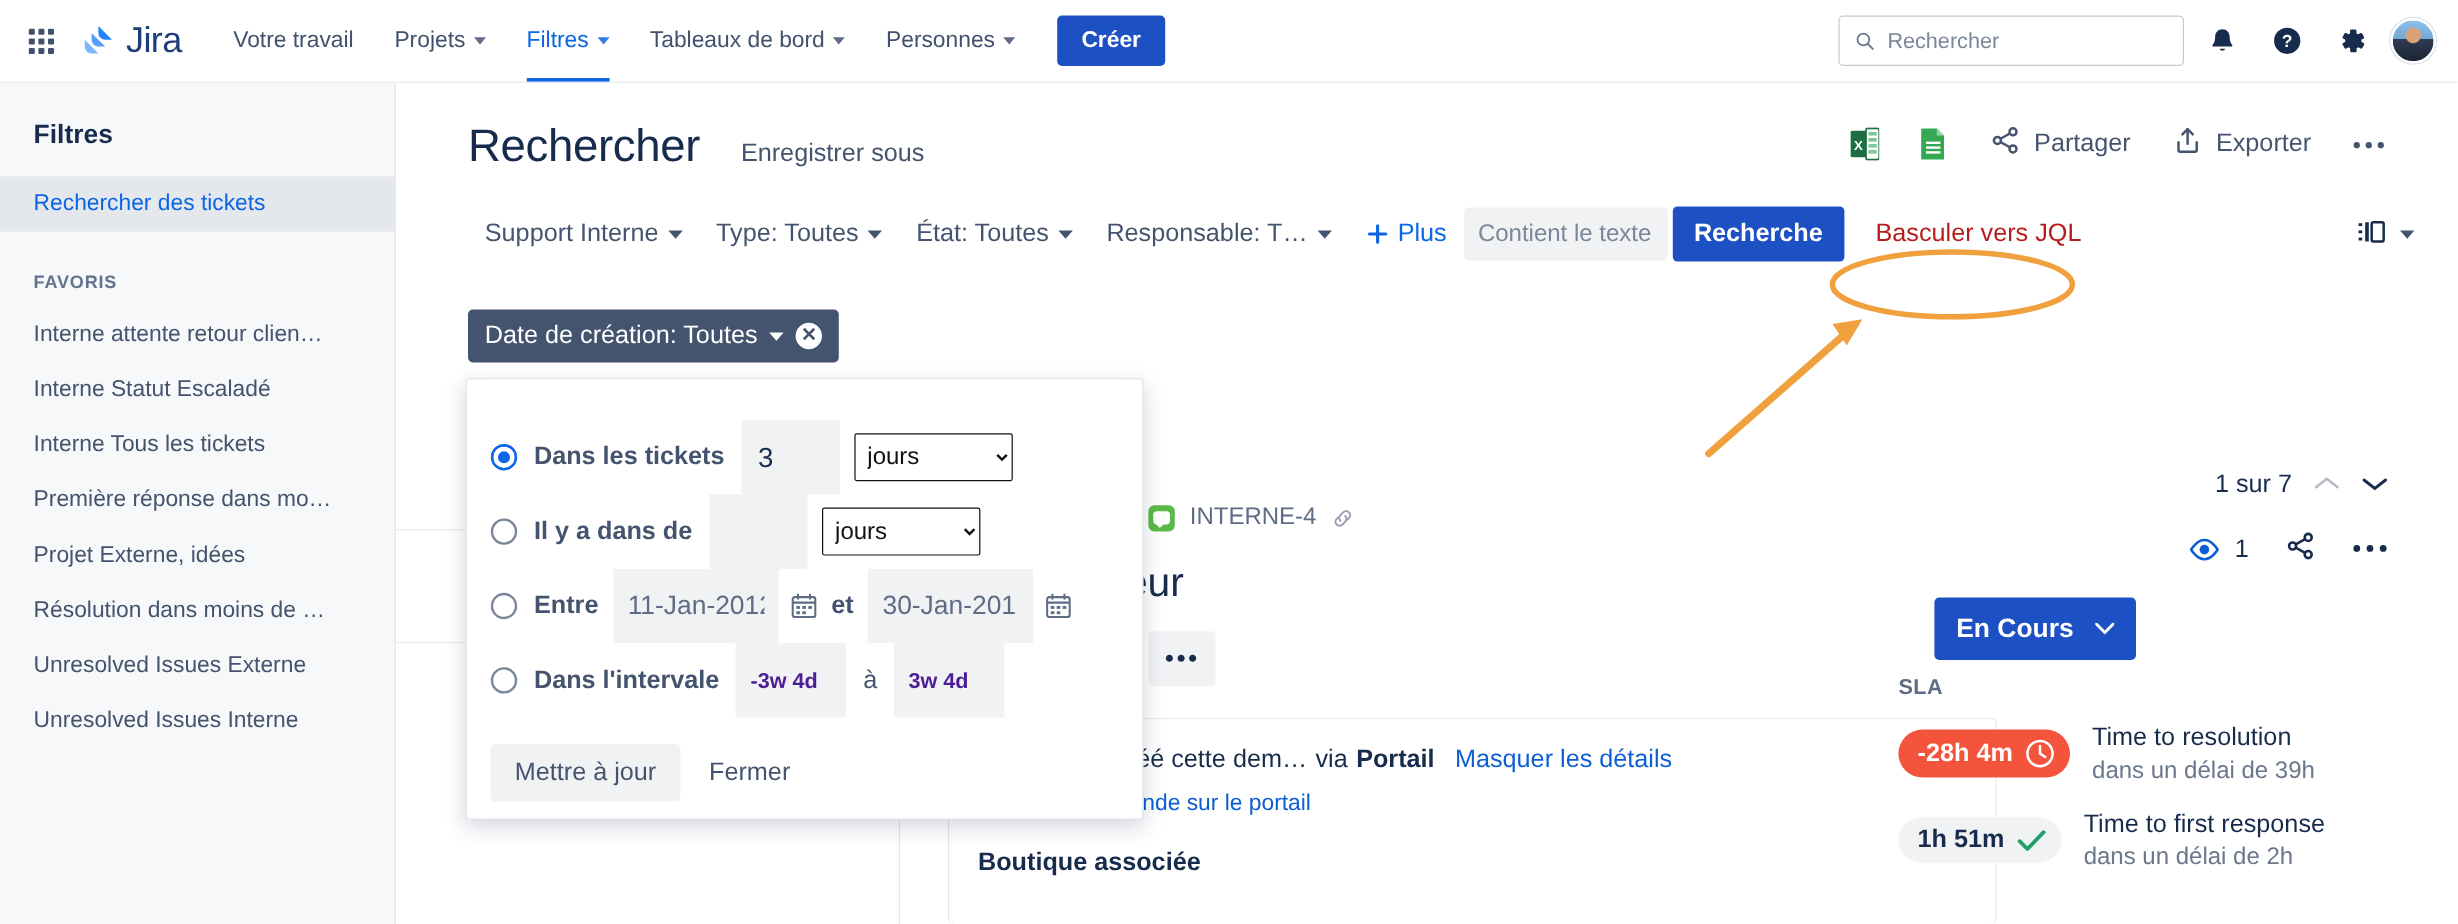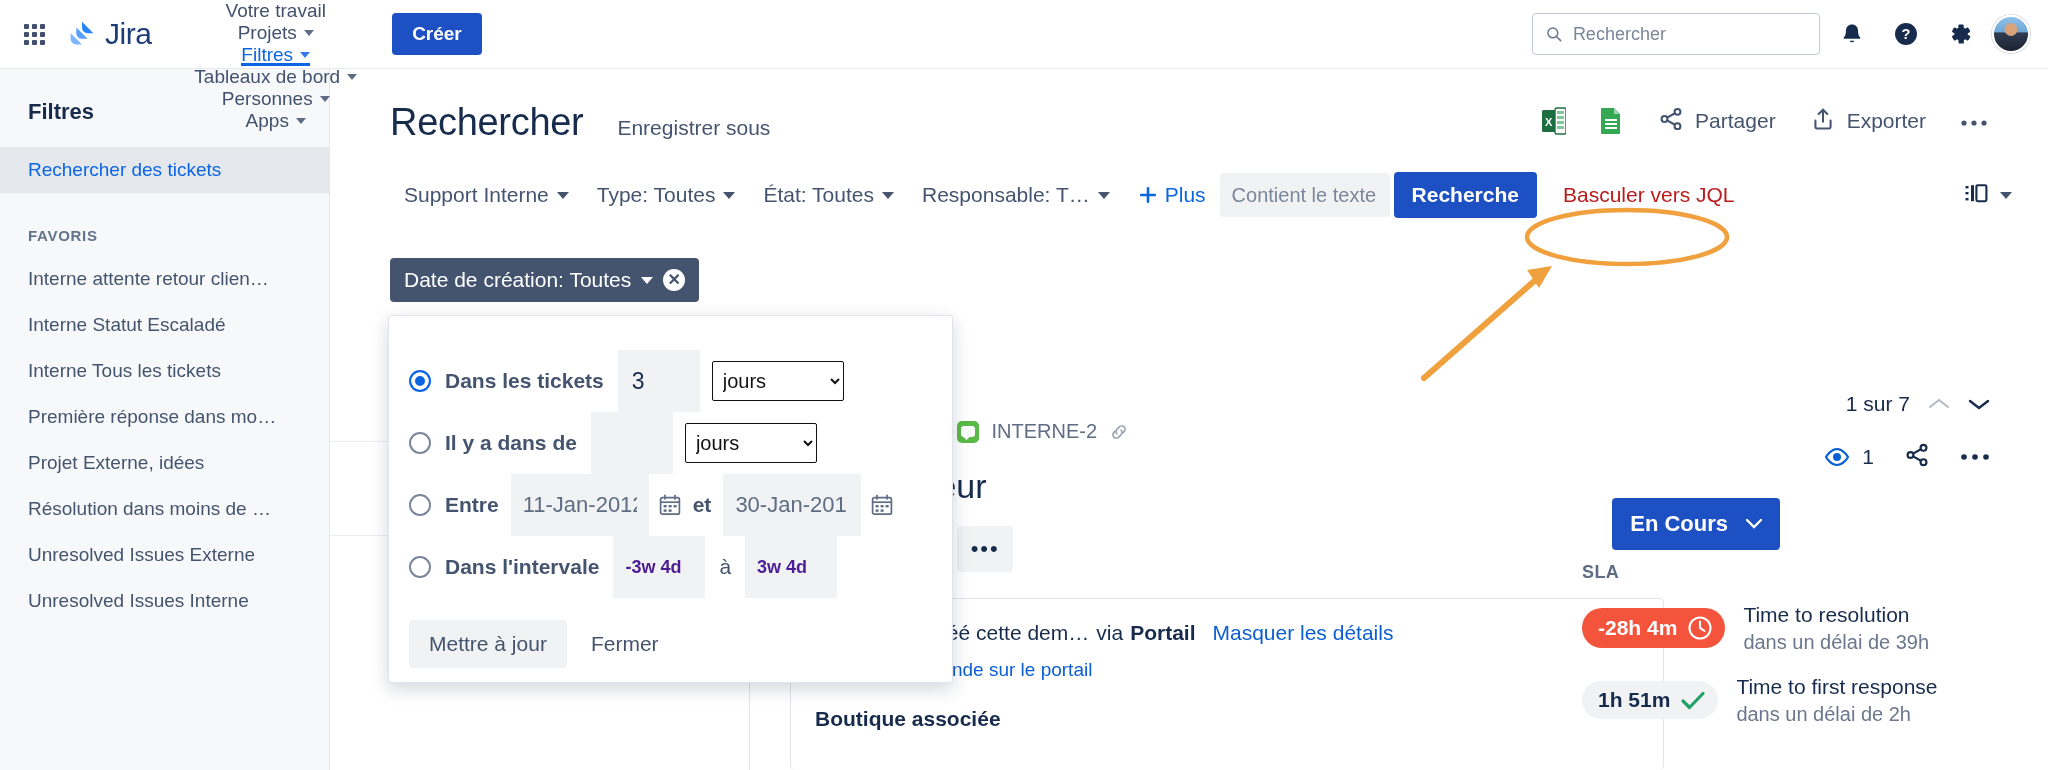--- a/index.html
+++ b/index.html
@@ -24,21 +24,21 @@
   .appgrid { margin-left: 14px; width: 40px; height: 40px;
     display:flex; align-items:center; justify-content:center; border-radius:4px; cursor:pointer;}
   .appgrid .dots { display:grid; grid-template-columns: repeat(3, 5px); grid-gap:3px;}
   .appgrid .dots i { width:5px; height:5px; background:#42526e; display:block; border-radius:1px;}
 
   .brand { display:flex; align-items:center; gap:9px; margin-left: 14px; cursor:pointer;}
   .brand .logo { width: 28px; height: 28px; position: relative; }
   .brand .word { font-size: 30px; color:#1d3d7a; font-weight: 400; letter-spacing:-0.5px;
                  font-family:"Liberation Sans", sans-serif;}
 
-  .navitems { display:flex; align-items:center; margin-left: 26px; height: 100%; flex-direction: column; }
+  .navitems { display:flex; align-items:center; margin-left: 26px; height: 100%; }
   .navitem {
     display:flex; align-items:center; gap:7px;
     height: 100%; padding: 0 17px;
     font-size: 19px; color:#42526e; cursor:pointer; position:relative;
     white-space: nowrap;
   }
   .navitem.active { color:#0c66e4; }
   .navitem.active:after {
     content:""; position:absolute; left:17px; right:17px; bottom:0; height:3px; background:#0c66e4;
   }
@@ -269,24 +269,20 @@
     <div class="navitem active">
       <span>Filtres</span>
       <span class="chev"></span>
     </div>
     <div class="navitem">
       <span>Tableaux de bord</span>
       <span class="chev"></span>
     </div>
     <div class="navitem">
       <span>Personnes</span>
-      <span class="chev"></span>
-    </div>
-    <div class="navitem">
-      <span>Apps</span>
       <span class="chev"></span>
     </div>
   </div>
 
   <button class="createbtn">Créer</button>
 
   <div class="nav-right">
     <div class="searchbox">
       <svg width="20" height="20" viewBox="0 0 24 24">
         <circle cx="10.5" cy="10.5" r="6.6" fill="none" stroke="#6b778c" stroke-width="2"></circle>
@@ -457,21 +453,21 @@
     </div>
     <div class="res-sum">Nouveau collaborateur</div>
   </div>
 </div>
 
 <div id="detail">
   <div class="dt-bread">
     <span>Support Interne</span>
     <span class="sep">/</span>
     <span class="sq-ico"></span>
-    <span>INTERNE-2</span>
+    <span>INTERNE-4</span>
     <span class="link-ico">
       <svg width="20" height="20" viewBox="0 0 24 24">
         <path d="M9.6 14.4a4 4 0 0 1 0-5.7l2.8-2.8a4 4 0 1 1 5.7 5.7l-1.5 1.5" fill="none" stroke="#5e6c84" stroke-width="1.9" stroke-linecap="round"></path>
         <path d="M14.4 9.6a4 4 0 0 1 0 5.7l-2.8 2.8a4 4 0 1 1-5.7-5.7l1.5-1.5" fill="none" stroke="#5e6c84" stroke-width="1.9" stroke-linecap="round"></path>
       </svg>
     </span>
   </div>
 
   <div class="dt-title">collaborateur</div>
 

